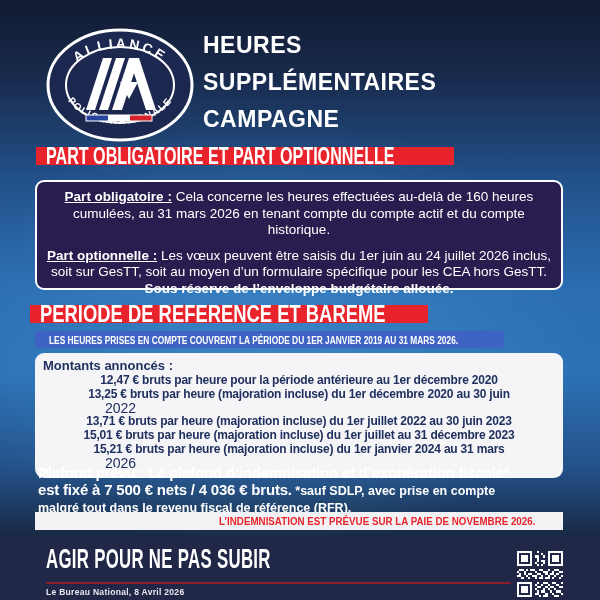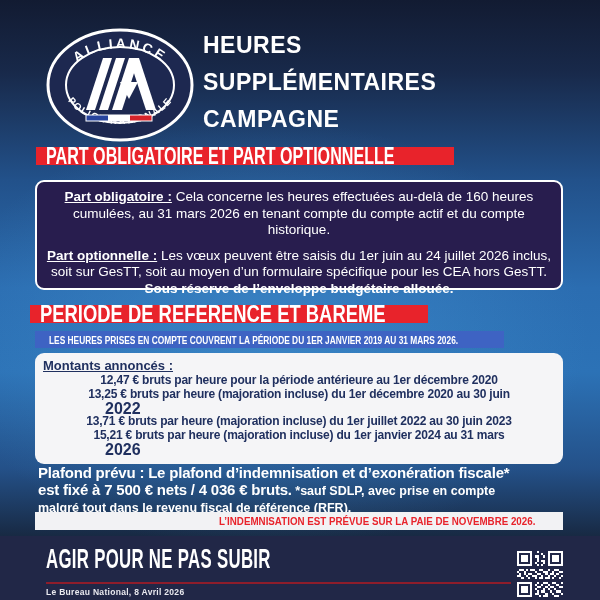--- a/index.html
+++ b/index.html
@@ -34,24 +34,24 @@
   .bold{font-weight:800;}
   
   .blue-strip{left:35px;top:331px;width:455px;height:17px;background:#3e63c3;
               display:flex;align-items:center;padding-left:14px;overflow:visible;}
   .blue-strip span{color:#ffffff;font-weight:800;font-size:11px;white-space:nowrap;
                    transform:scaleX(0.76);transform-origin:left center;display:inline-block;}
   
   .montants{left:35px;top:353px;width:528px;box-sizing:border-box;
             background:#f5f5f7;border-radius:9px;padding:5px 8px 7px 8px;
             color:#20305f;}
-  .montants .m-title{font-weight:800;font-size:13px;text-decoration:underline;line-height:16px;}
+  .montants .m-title{font-weight:800;font-size:13px;line-height:16px;}
   .montants .m-item{font-weight:700;font-size:12px;line-height:13.8px;
                     letter-spacing:-0.2px;white-space:nowrap;text-align:center;}
-  .montants .m-cont{font-weight:700;font-size:16px;line-height:13.8px;margin-left:62px;}
+  .montants .m-cont{font-weight:400;font-size:14px;line-height:13.8px;margin-left:62px;}
   
   .plafond{left:38px;top:464px;width:530px;color:#ffffff;}
   .plafond .pl-line{white-space:nowrap;line-height:17px;}
   .pl-bold{font-weight:800;font-size:15px;letter-spacing:-0.2px;}
   .pl-note{font-weight:700;font-size:12.5px;}
   
   .white-strip{left:35px;top:512px;width:528px;height:18px;background:#f2f2f4;
                display:flex;align-items:center;justify-content:flex-end;}
   .white-strip span{color:#e8232b;font-weight:800;font-size:11.5px;white-space:nowrap;
                     transform:scaleX(0.85);display:inline-block;}
@@ -124,20 +124,21 @@
   <div class="abs blue-strip">
     <span>LES HEURES PRISES EN COMPTE COUVRENT LA PÉRIODE DU 1ER JANVIER 2019 AU 31 MARS 2026.</span>
   </div>
 
   <div class="abs montants">
     <div class="m-title">Montants annoncés :</div>
     <div class="m-item">12,47 € bruts par heure pour la période antérieure au 1er décembre 2020</div>
     <div class="m-item">13,25 € bruts par heure (majoration incluse) du 1er décembre 2020 au 30 juin</div>
     <div class="m-cont">2022</div>
     <div class="m-item">13,71 € bruts par heure (majoration incluse) du 1er juillet 2022 au 30 juin 2023</div>
+    <div class="m-item">15,01 € bruts par heure (majoration incluse) du 1er juillet au 31 décembre 2023</div>
     <div class="m-item">15,21 € bruts par heure (majoration incluse) du 1er janvier 2024 au 31 mars</div>
     <div class="m-cont">2026</div>
   </div>
 
   <div class="abs plafond">
     <div class="pl-line pl-bold">Plafond prévu : Le plafond d’indemnisation et d’exonération fiscale*</div>
     <div class="pl-line"><span class="pl-bold">est fixé à 7 500 € nets / 4 036 € bruts.</span><span class="pl-note"> *sauf SDLP, avec prise en compte</span></div>
     <div class="pl-line pl-note">malgré tout dans le revenu fiscal de référence (RFR).</div>
   </div>
 

